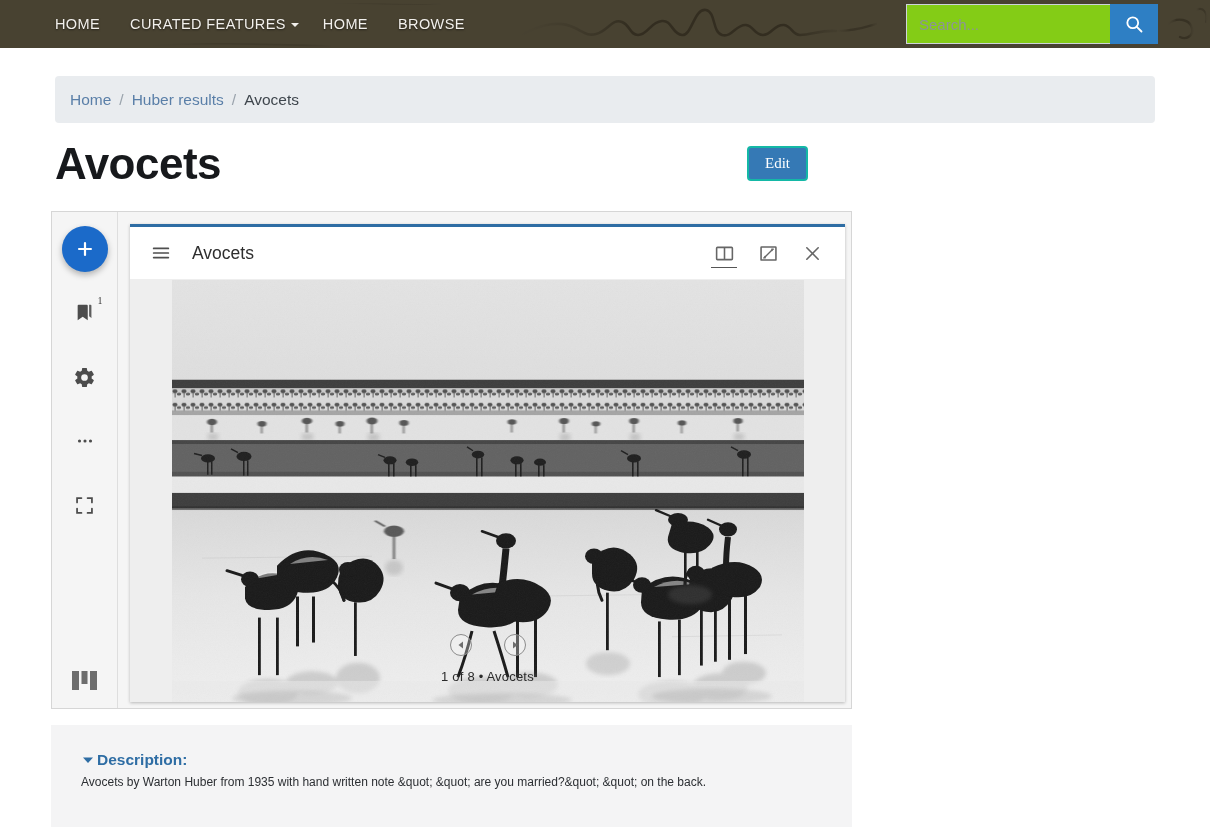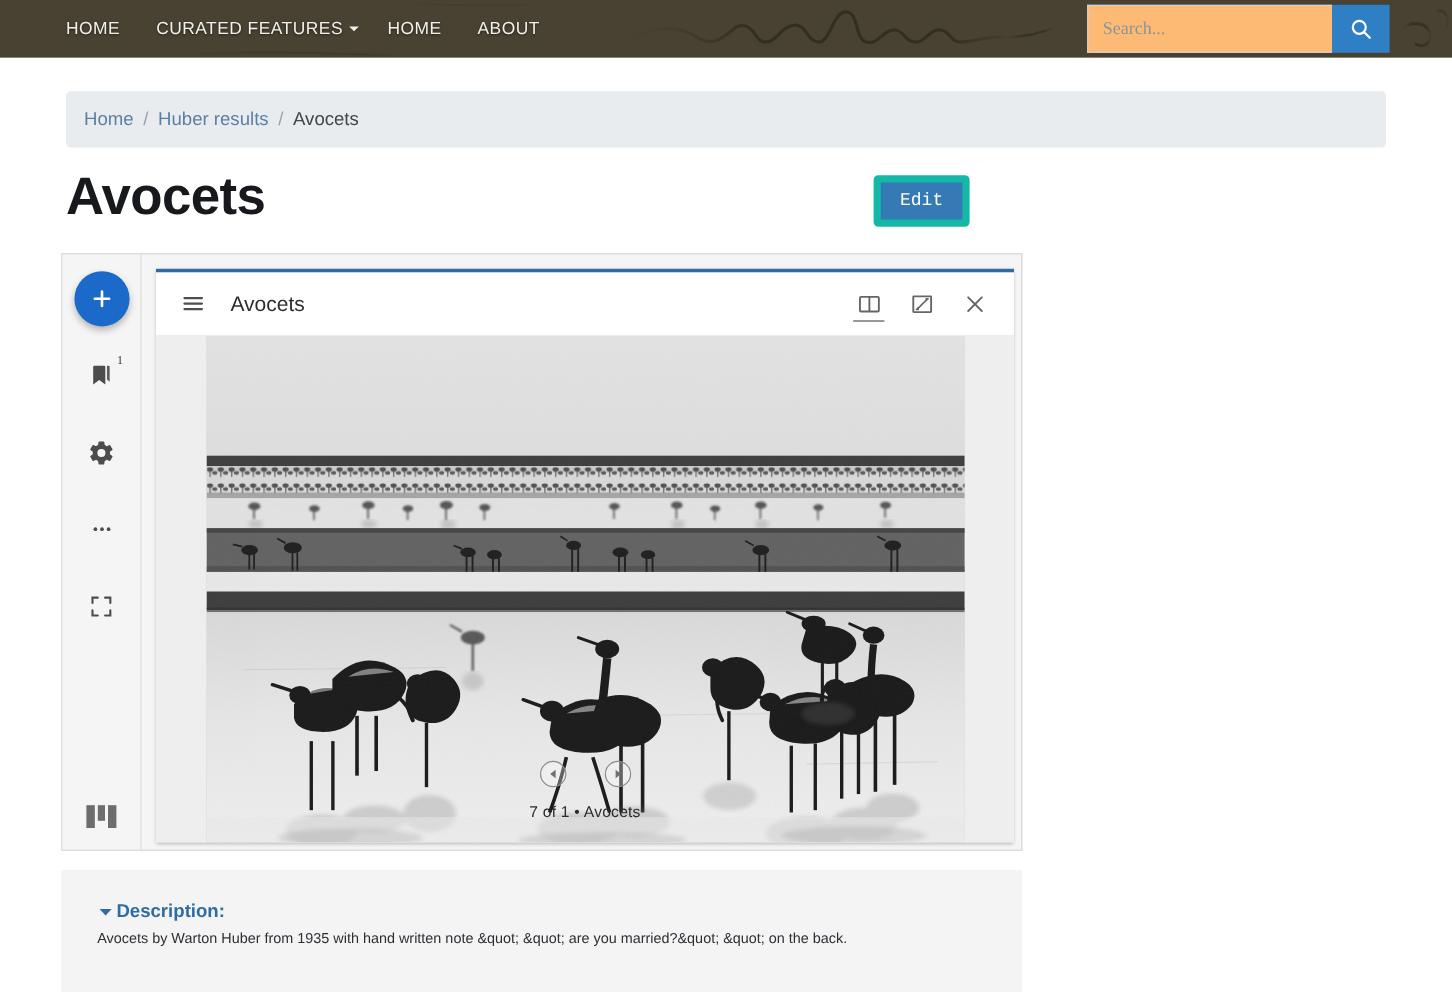--- a/index.html
+++ b/index.html
@@ -62,23 +62,23 @@
     display: flex;
     height: 40px;
     width: 252px;
     z-index: 3;
   }
   .search-input {
     width: 204px;
     height: 40px;
     border: 1px solid #ced4da;
     border-right: none;
-    background: #fdba74;
+    background: #84cc16;
     font-size: 15px;
-    font-family: Liberation Serif, serif;
+    font-family: Liberation Sans, sans-serif;
     color: #495057;
     padding: 0 12px;
     outline: none;
   }
   .search-input::placeholder { color: #8d9399; }
   .search-btn {
     width: 48px;
     height: 40px;
     background: #2e7fc4;
     border: none;
@@ -121,24 +121,24 @@
     font-size: 44px;
     font-weight: 700;
     color: #17191c;
     line-height: 1.05;
     letter-spacing: -0.5px;
   }
   .edit-btn {
     margin-top: 5px;
     margin-right: 347px;
     background: #3579b5;
-    border: 6px solid #14b8a6;
+    border: 2px solid #14b8a6;
     color: #fff;
     font-size: 15px;
-    font-family: Liberation Mono, monospace;
+    font-family: Liberation Serif, serif;
     padding: 7px 16px;
     border-radius: 4px;
     cursor: pointer;
   }
 
   
   .mirador {
     position: relative;
     margin: 8px 0 0 51px;
     width: 801px;
@@ -358,21 +358,21 @@
       <path d="M330 4 C360 2 400 6 440 4" stroke-width="1.2" opacity="0.25"></path>
     </g>
   </svg>
 
   <div class="topnav-inner">
     <a class="nav-link" href="#">HOME</a>
     <a class="nav-link with-caret" href="#">
       <span>CURATED FEATURES</span><span class="caret"></span>
     </a>
     <a class="nav-link" href="#">HOME</a>
-    <a class="nav-link" href="#">ABOUT</a>
+    <a class="nav-link" href="#">BROWSE</a>
   </div>
 
   <div class="search-wrap">
     <input class="search-input" type="text" placeholder="Search..." style="">
     <button class="search-btn">
       <svg width="20" height="20" viewBox="0 0 24 24" fill="none" stroke="#ffffff" stroke-width="2.2" stroke-linecap="round">
         <circle cx="10.5" cy="10.5" r="6.5"></circle>
         <line x1="15.4" y1="15.4" x2="21" y2="21"></line>
       </svg>
     </button>
@@ -756,21 +756,21 @@
               <polygon points="7,1.5 2.5,5 7,8.5" fill="#6f6f6f"></polygon>
             </svg>
           </button>
           <button class="arrow-btn">
             <svg width="10" height="10" viewBox="0 0 10 10">
               <polygon points="3,1.5 7.5,5 3,8.5" fill="#6f6f6f"></polygon>
             </svg>
           </button>
         </div>
 
-        <div class="canvas-caption">7 of 1 • Avocets</div>
+        <div class="canvas-caption">1 of 8 • Avocets</div>
       </div>
     </div>
   </div>
 
   <div class="desc-panel">
     <div class="desc-head">
       <span class="desc-chevron">
         <svg width="14" height="14" viewBox="0 0 14 14">
           <polygon points="2,4.5 7,10 12,4.5" fill="#2e6da4"></polygon>
         </svg>

